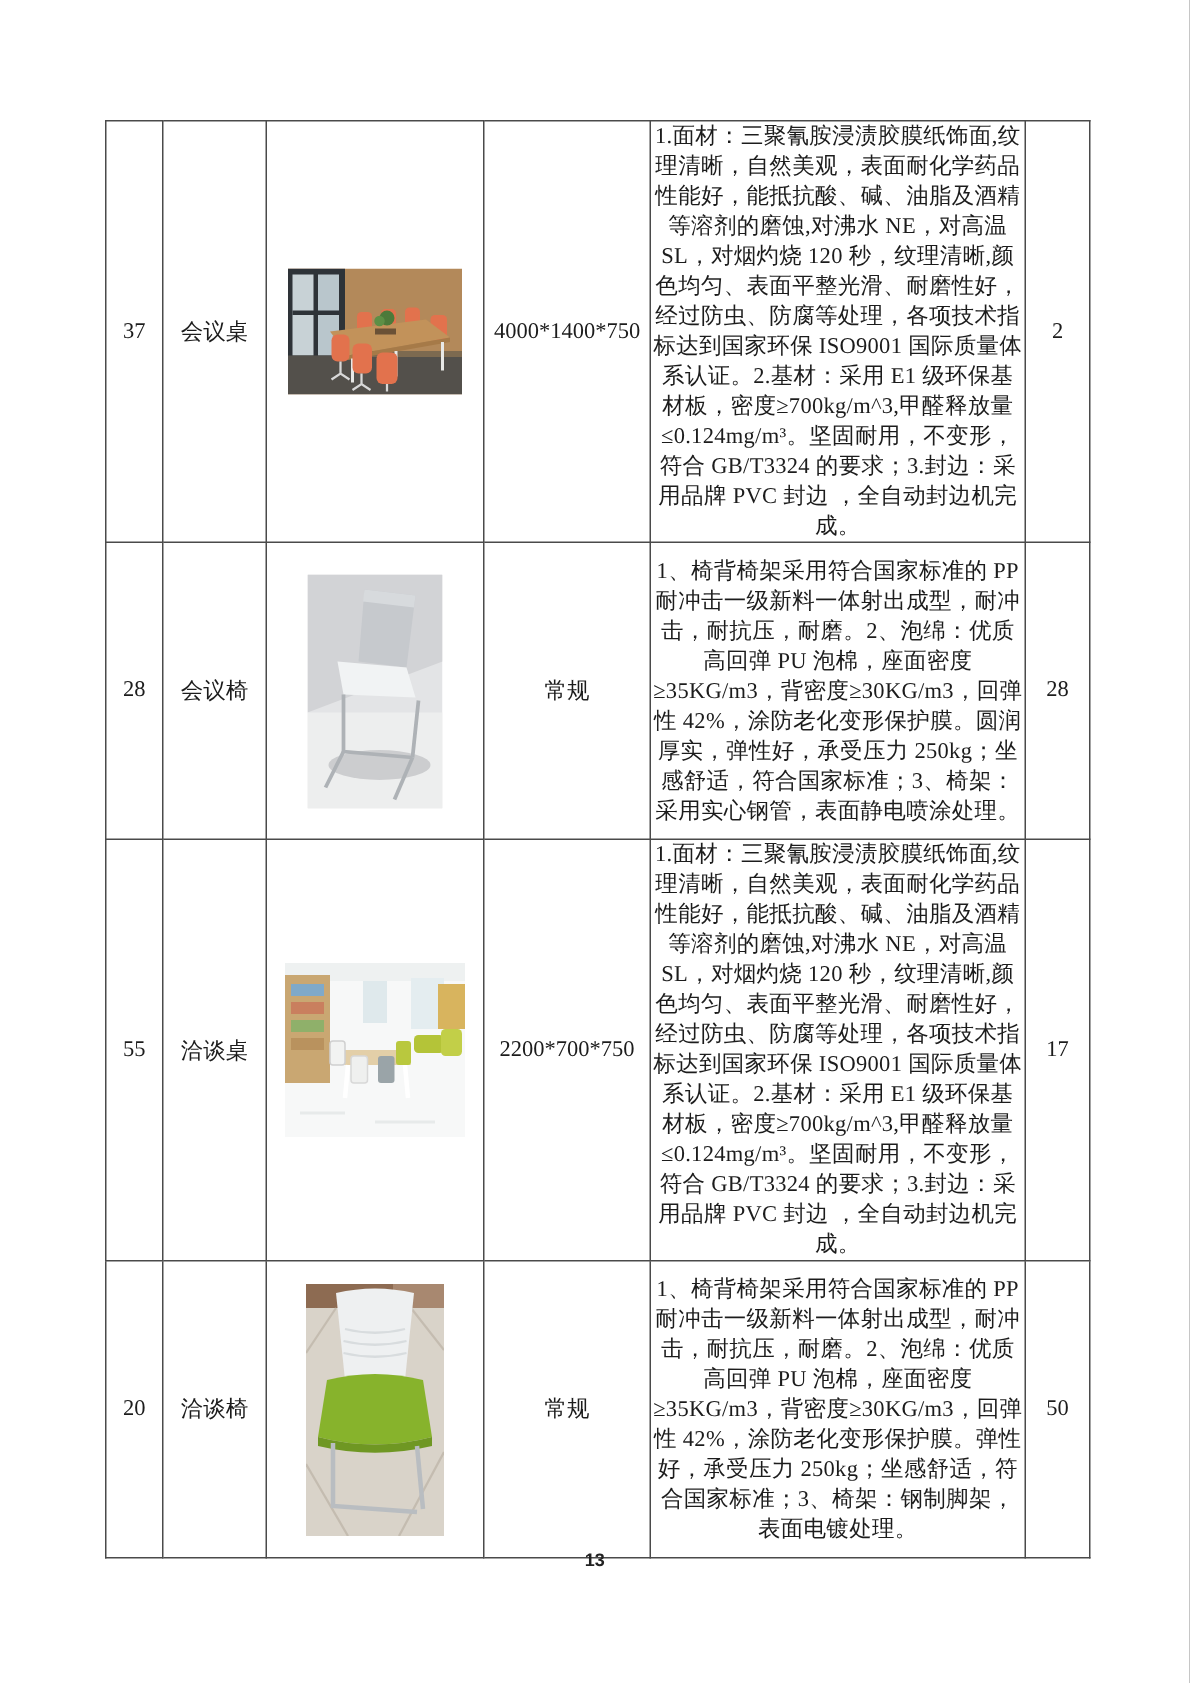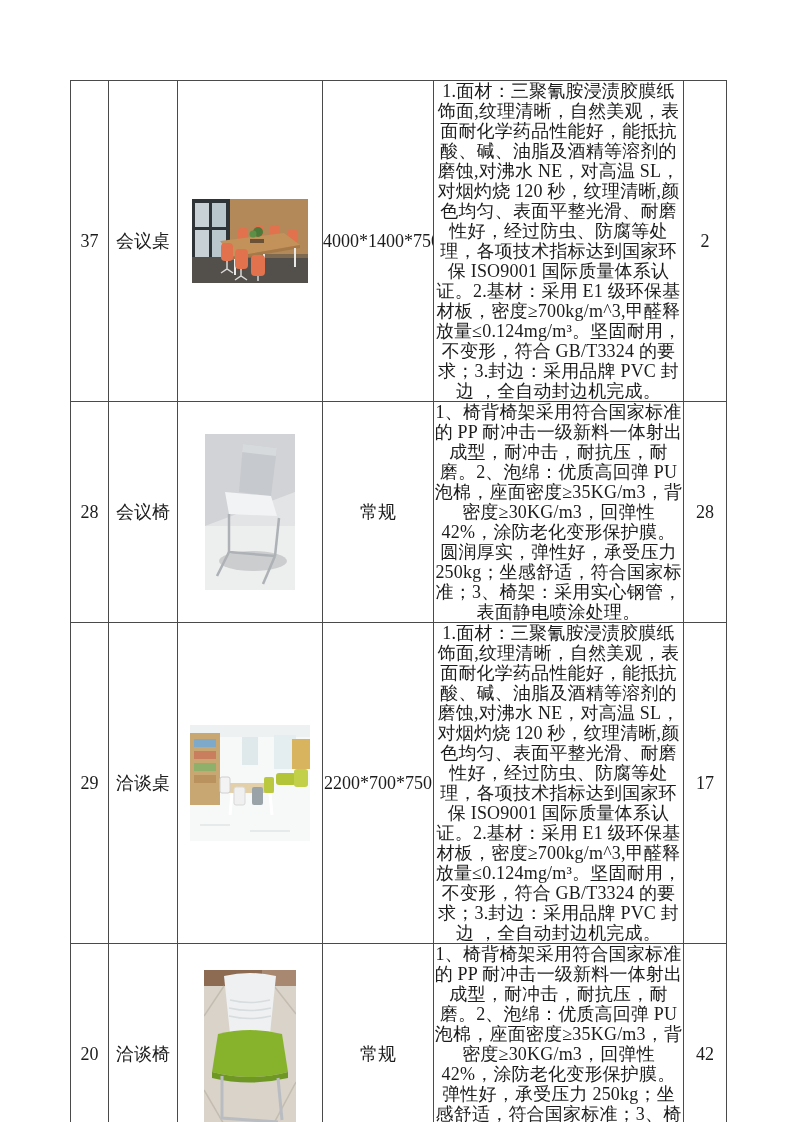--- a/index.html
+++ b/index.html
@@ -7,21 +7,21 @@
     width:793px; height:1122px; background:#ffffff; position:relative;
     margin:0 auto; overflow:hidden;
     font-family:"Liberation Serif","DejaVu Serif",serif; color:#1c1c1c;
   }
   table.doc-table {
     position:absolute; left:70px; top:80px;
     border-collapse:collapse; table-layout:fixed; width:656px;
   }
   table.doc-table td {
     border:1px solid #4a4a4a; vertical-align:middle; text-align:center;
-    font-size:18px; padding:0; overflow:hidden;
+    font-size:15px; padding:0; overflow:hidden;
   }
   tr.row-a { height:255px; }
   tr.row-b { height:198px; }
   tr.row-c { height:252px; }
   tr.row-d { height:198px; }
   td.desc {
     text-align:justify; font-size:13px; line-height:20px;
     padding:4px 5px 4px 6px; letter-spacing:0.2px;
   }
   td.photo-cell svg { display:block; margin:0 auto; }
@@ -111,21 +111,21 @@
             <path d="M70 122 L58 150"></path>
           </g>
         </svg>
       </td>
       <td>常规</td>
       <td class="desc">1、椅背椅架采用符合国家标准的 PP 耐冲击一级新料一体射出成型，耐冲击，耐抗压，耐磨。2、泡绵：优质高回弹 PU 泡棉，座面密度≥35KG/m3，背密度≥30KG/m3，回弹性 42%，涂防老化变形保护膜。圆润厚实，弹性好，承受压力 250kg；坐感舒适，符合国家标准；3、椅架：采用实心钢管，表面静电喷涂处理。</td>
       <td>28</td>
     </tr>
 
     <tr class="row-c">
-      <td>29</td>
+      <td>55</td>
       <td>洽谈桌</td>
       <td class="photo-cell">
         <svg width="120" height="116" viewBox="0 0 120 116">
           <rect width="120" height="116" fill="#f7f8f8"></rect>
           <rect width="120" height="12" fill="#eef1f1"></rect>
           <rect x="52" y="12" width="16" height="28" fill="#dfe9ec"></rect>
           <rect x="84" y="10" width="22" height="34" fill="#e4edf0"></rect>
           <rect x="0" y="8" width="30" height="72" fill="#c9a772"></rect>
           <rect x="4" y="14" width="22" height="8" fill="#7fa9c9"></rect>
           <rect x="4" y="26" width="22" height="8" fill="#c97f5e"></rect>
@@ -177,18 +177,19 @@
           <path d="M14 64 Q46 56 78 64 L84 102 Q46 112 8 102 Z" fill="#87b32c"></path>
           <path d="M8 102 Q46 112 84 102 L84 108 Q46 117 8 108 Z" fill="#6f9723"></path>
           <g stroke="#b9bdc1" stroke-width="3" fill="none">
             <path d="M18 106 L18 148 L74 152"></path>
             <path d="M74 108 L78 150"></path>
           </g>
         </svg>
       </td>
       <td>常规</td>
       <td class="desc">1、椅背椅架采用符合国家标准的 PP 耐冲击一级新料一体射出成型，耐冲击，耐抗压，耐磨。2、泡绵：优质高回弹 PU 泡棉，座面密度≥35KG/m3，背密度≥30KG/m3，回弹性 42%，涂防老化变形保护膜。弹性好，承受压力 250kg；坐感舒适，符合国家标准；3、椅架：钢制脚架，表面电镀处理。</td>
-      <td>42</td>
+      <td>50</td>
     </tr>
   </tbody>
     </table>
 
+  <div class="page-number">13</div>
 </div>
 
 </body></html>

